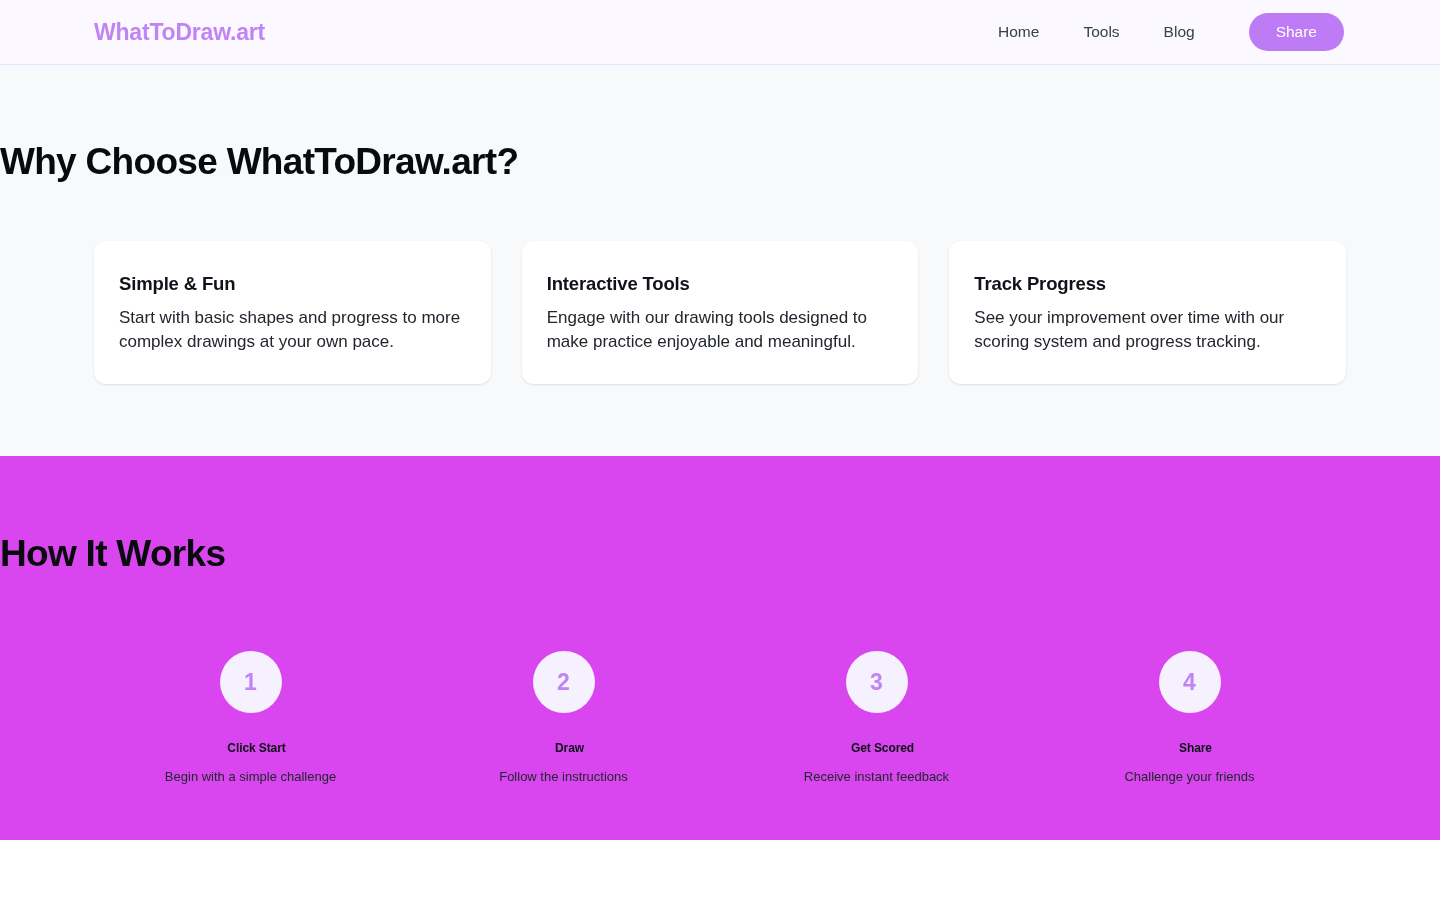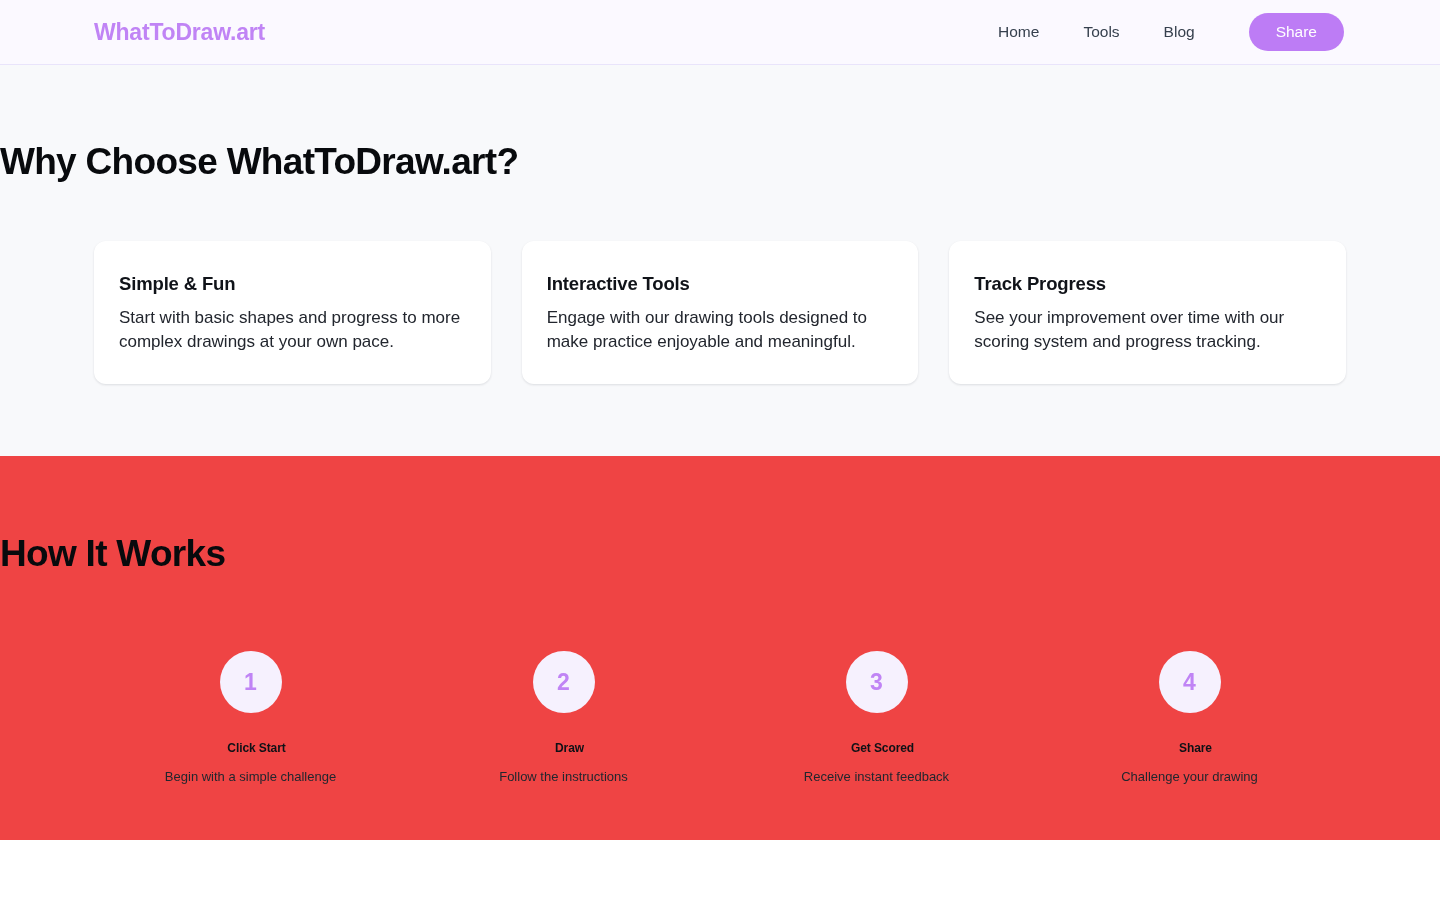--- a/index.html
+++ b/index.html
@@ -119,21 +119,21 @@
 
   .card-desc {
     margin-top: 10px;
     font-size: 17px;
     line-height: 24px;
     color: #22262e;
   }
 
   
   .section-how {
-    background: #ef4444;
+    background: #d946ef;
     height: 384px;
     flex: 0 0 384px;
     padding-top: 76px;
   }
 
   .steps {
     margin-top: 75px;
     padding: 0 94px;
     display: grid;
     grid-template-columns: repeat(4, 1fr);
@@ -242,21 +242,21 @@
 
       <div class="step">
         <div class="step-circle">3</div>
         <div class="step-title">Get Scored</div>
         <div class="step-desc">Receive instant feedback</div>
       </div>
 
       <div class="step">
         <div class="step-circle">4</div>
         <div class="step-title">Share</div>
-        <div class="step-desc">Challenge your drawing</div>
+        <div class="step-desc">Challenge your friends</div>
       </div>
 
     </div>
   </section>
 
   <section class="section-bottom"></section>
 
 </div>
 
 </body></html>

